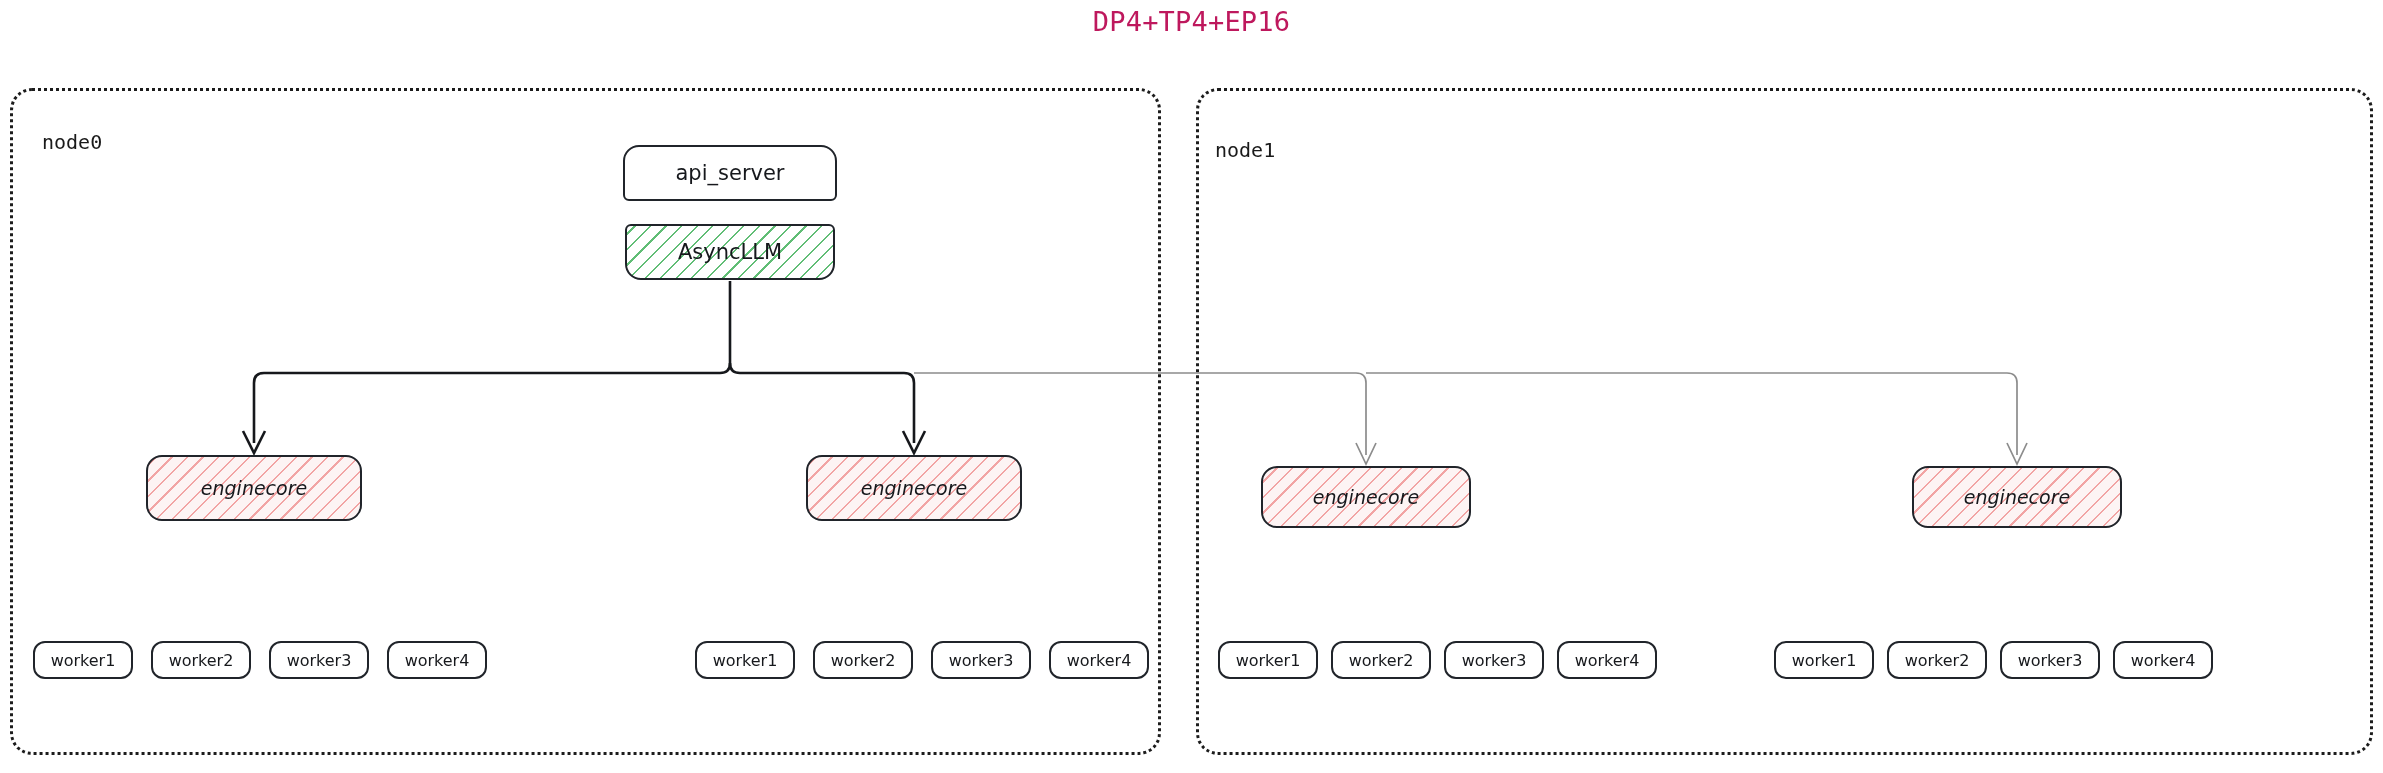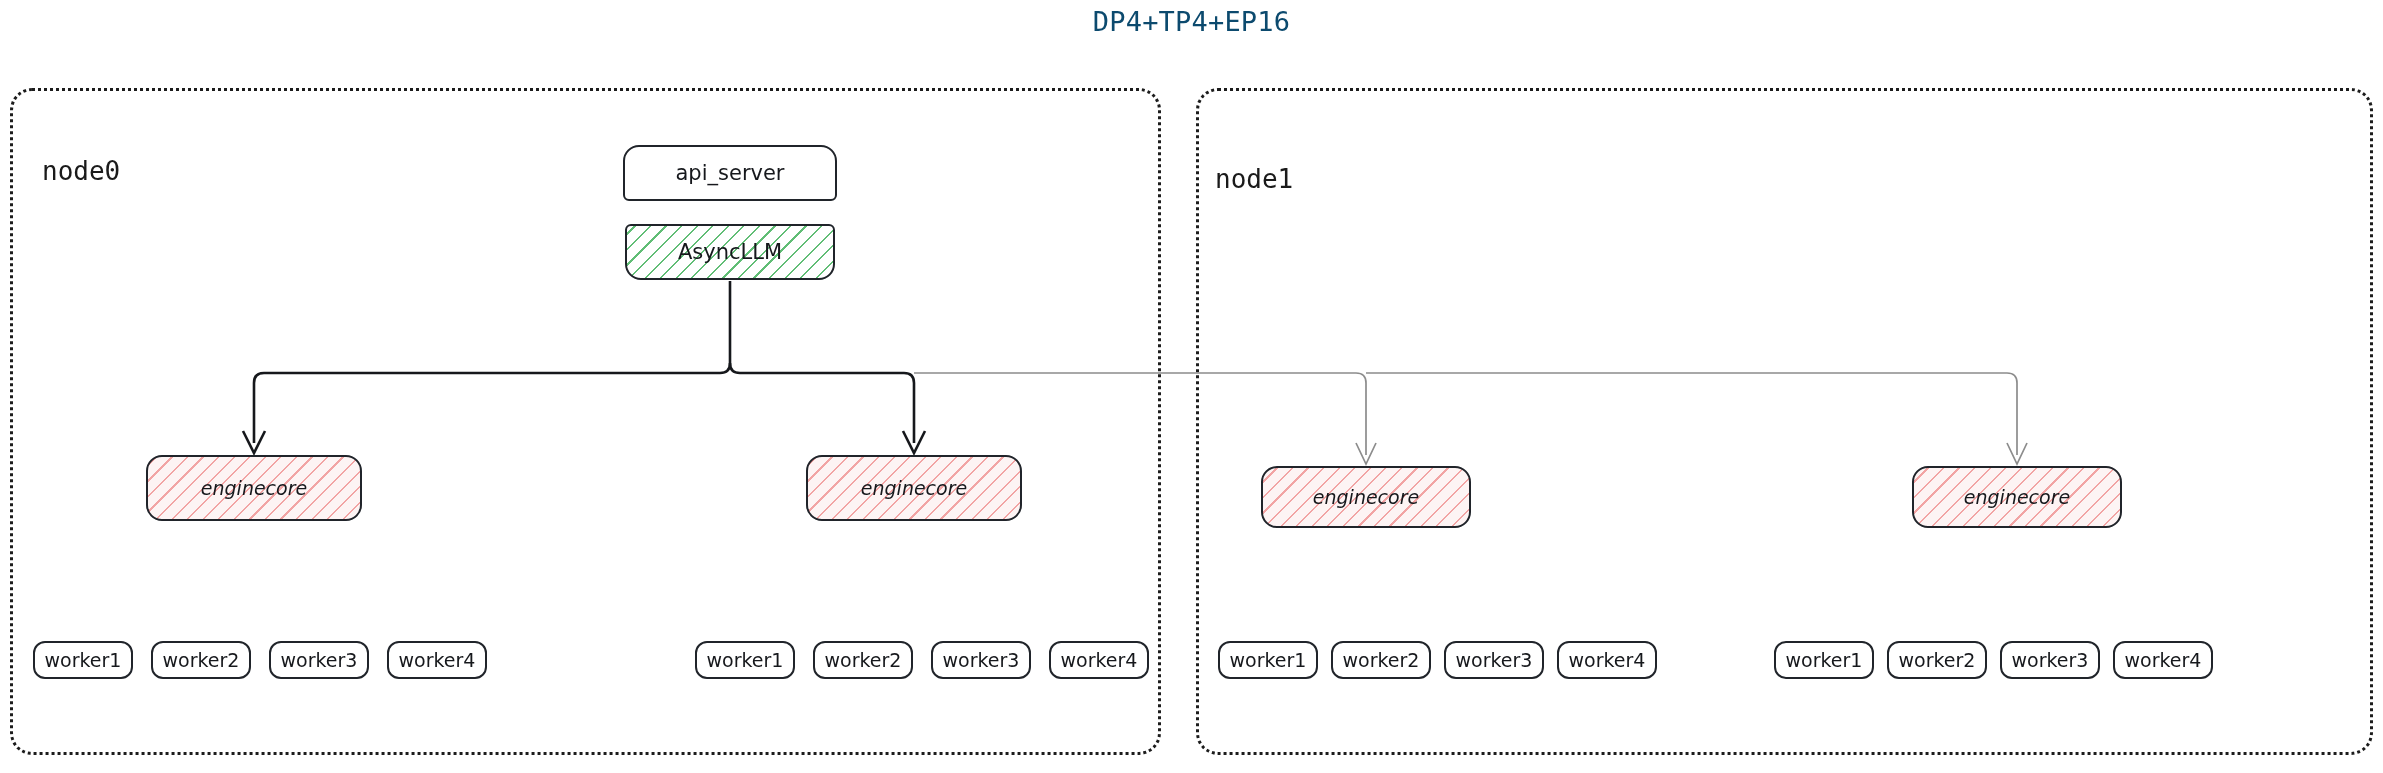--- a/index.html
+++ b/index.html
@@ -20,39 +20,38 @@
   
   #diagram-title {
     position: absolute;
     left: 0;
     top: 6px;
     width: 2383px;
     text-align: center;
     font-family: "DejaVu Sans Mono", "Liberation Mono", monospace;
     font-size: 27px;
     letter-spacing: 0.2px;
-    color: #0c4a6e;
+    color: #be185d;
     white-space: pre;
   }
 
   
   .node-box {
     position: absolute;
     border: 3px dotted #1c1c1c;
     border-radius: 22px;
     background: transparent;
     box-sizing: border-box;
   }
   .node-label {
     position: absolute;
     font-family: "DejaVu Sans Mono", "Liberation Mono", monospace;
-    font-size: 26px;
+    font-size: 20px;
     color: #1a1a1a;
     white-space: pre;
-    margin-top: 26px;
   }
 
   
   .gbox {
     position: absolute;
     box-sizing: border-box;
     border: 2.5px solid #20242a;
     border-radius: 13px;
     background: #ffffff;
     display: flex;
@@ -89,21 +88,21 @@
       -45deg,
       rgba(240, 150, 150, 0.85) 0px,
       rgba(240, 150, 150, 0.85) 1.6px,
       rgba(255, 255, 255, 0) 1.6px,
       rgba(255, 255, 255, 0) 11px
     );
     font-style: italic;
   }
 
   .worker {
-    font-size: 19px;
+    font-size: 16px;
     border-radius: 12px;
     border-width: 2.5px;
     background: #ffffff;
   }
 
   
   #connectors {
     position: absolute;
     left: 0;
     top: 0;

